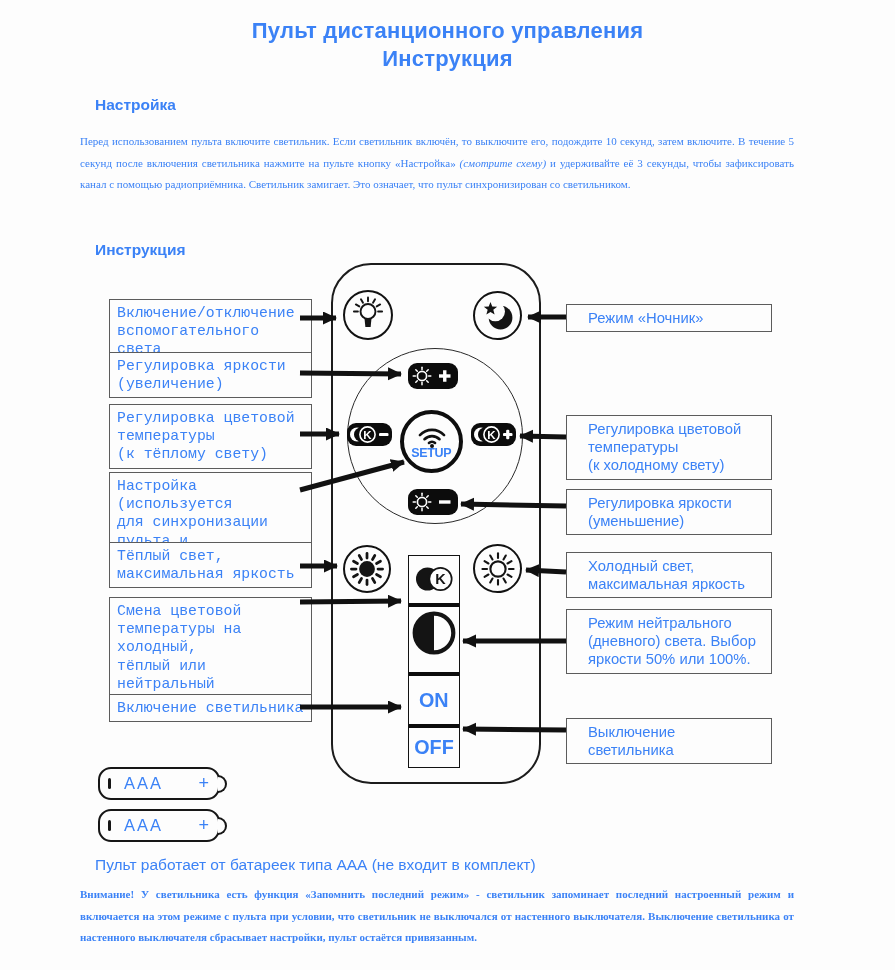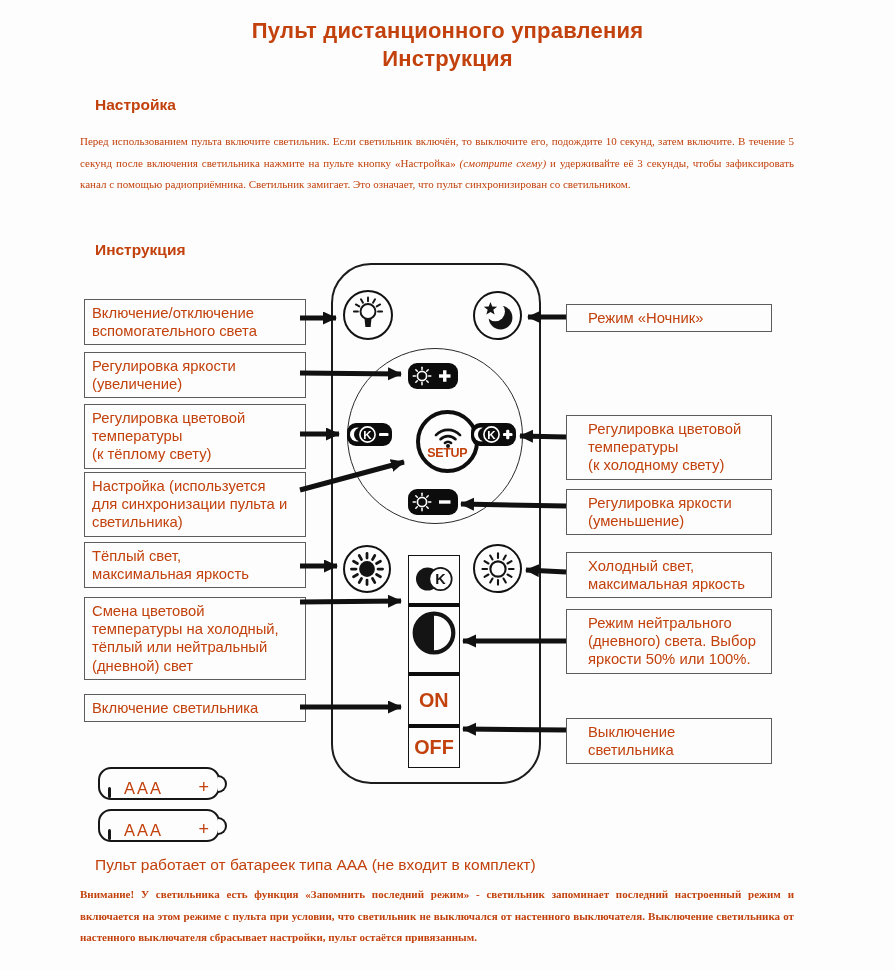--- a/index.html
+++ b/index.html
@@ -1,47 +1,47 @@
 <!DOCTYPE html>
 <html><head>
 <meta charset="utf-8">
 <style>
   html,body{margin:0;padding:0;background:#e8e8e8;}
   #page{position:relative;width:895px;height:970px;background:#fdfdfd;margin:0 auto;
-        font-family:"Liberation Sans","DejaVu Sans",sans-serif;color:#c2410c;overflow:hidden;}
+        font-family:"Liberation Sans","DejaVu Sans",sans-serif;color:#3b82f6;overflow:hidden;}
   .title-line{position:absolute;left:0;width:895px;text-align:center;
               font-size:22px;font-weight:bold;letter-spacing:.2px;}
   .h{position:absolute;left:95px;font-size:15.5px;font-weight:bold;}
   .para{position:absolute;left:80px;width:714px;font-size:11px;line-height:21.6px;
         text-align:justify;font-family:Liberation Serif, serif;}
   .para.bold{font-weight:bold;}
   .box{position:absolute;border:1px solid #5c5c5c;background:#fdfdfd;
        padding:4px 7px;font-size:14.8px;line-height:18.2px;white-space:pre-line;z-index:4;}
-  .box.lbox{left:84px;width:222px;box-sizing:border-box;}
+  .box.lbox{left:109px;width:203px;box-sizing:border-box;font-family:Liberation Mono, monospace;}
   .box.rbox{left:566px;width:206px;box-sizing:border-box;padding-left:21px;}
   .remote-body{position:absolute;left:331px;top:263px;width:206px;height:517px;
                border:2px solid #1c1c1c;border-radius:40px;background:#fdfdfd;z-index:1;}
   .circle-btn{position:absolute;border:2.5px solid #121212;border-radius:50%;background:#fdfdfd;
               display:flex;align-items:center;justify-content:center;z-index:3;box-sizing:border-box;}
   .dpad{position:absolute;left:347px;top:348px;width:176px;height:176px;border:1.5px solid #2a2a2a;
         border-radius:50%;background:#fdfdfd;z-index:2;box-sizing:border-box;}
   .pill{position:absolute;background:#0c0c0c;border-radius:9px;display:flex;align-items:center;
         justify-content:center;z-index:3;}
-  .setup-btn{position:absolute;left:416px;top:410px;width:63px;height:63px;border:4.5px solid #0e0e0e;
+  .setup-btn{position:absolute;left:400px;top:410px;width:63px;height:63px;border:4.5px solid #0e0e0e;
              border-radius:50%;background:#fdfdfd;display:flex;flex-direction:column;align-items:center;
              justify-content:center;z-index:3;box-sizing:border-box;}
   .setup-label{font-size:12px;font-weight:bold;letter-spacing:-.3px;margin-top:-2px;transform:scaleX(1.04);}
   .col{position:absolute;left:408px;top:555px;width:52px;height:213px;border:1.5px solid #121212;
        background:#fdfdfd;box-sizing:border-box;display:flex;flex-direction:column;z-index:3;}
   .cell{display:flex;align-items:center;justify-content:center;box-sizing:border-box;}
   .cell + .cell{border-top:4px solid #0c0c0c;}
   .cell-ck{height:50px;} .cell-neutral{height:62px;} .cell-on{height:55px;margin-top:12px;} .cell-off{height:46px;}
   .onoff{font-size:21px;font-weight:bold;transform:scaleX(.94);}
   .battery{position:absolute;left:98px;width:122px;height:33px;border:2.5px solid #161616;
-           border-radius:13px;background:#fdfdfd;display:flex;align-items:flex-end;box-sizing:border-box;}
+           border-radius:13px;background:#fdfdfd;display:flex;align-items:center;box-sizing:border-box;}
   .battery::after{content:"";position:absolute;right:-9px;top:50%;transform:translateY(-50%);
                   width:7px;height:14px;border:2.5px solid #161616;border-left:none;
                   border-radius:0 9px 9px 0;background:#fdfdfd;}
   .bat-tick{width:3px;height:11px;background:#161616;border-radius:2px;margin-left:8px;}
   .bat-label{font-size:16.5px;letter-spacing:2px;margin-left:13px;}
   .bat-plus{margin-left:auto;margin-right:9px;font-size:18px;font-weight:500;}
   .caption{position:absolute;left:95px;font-size:15.5px;}
   #arrows{position:absolute;left:0;top:0;z-index:6;pointer-events:none;}
   svg{display:block;}
 </style>

